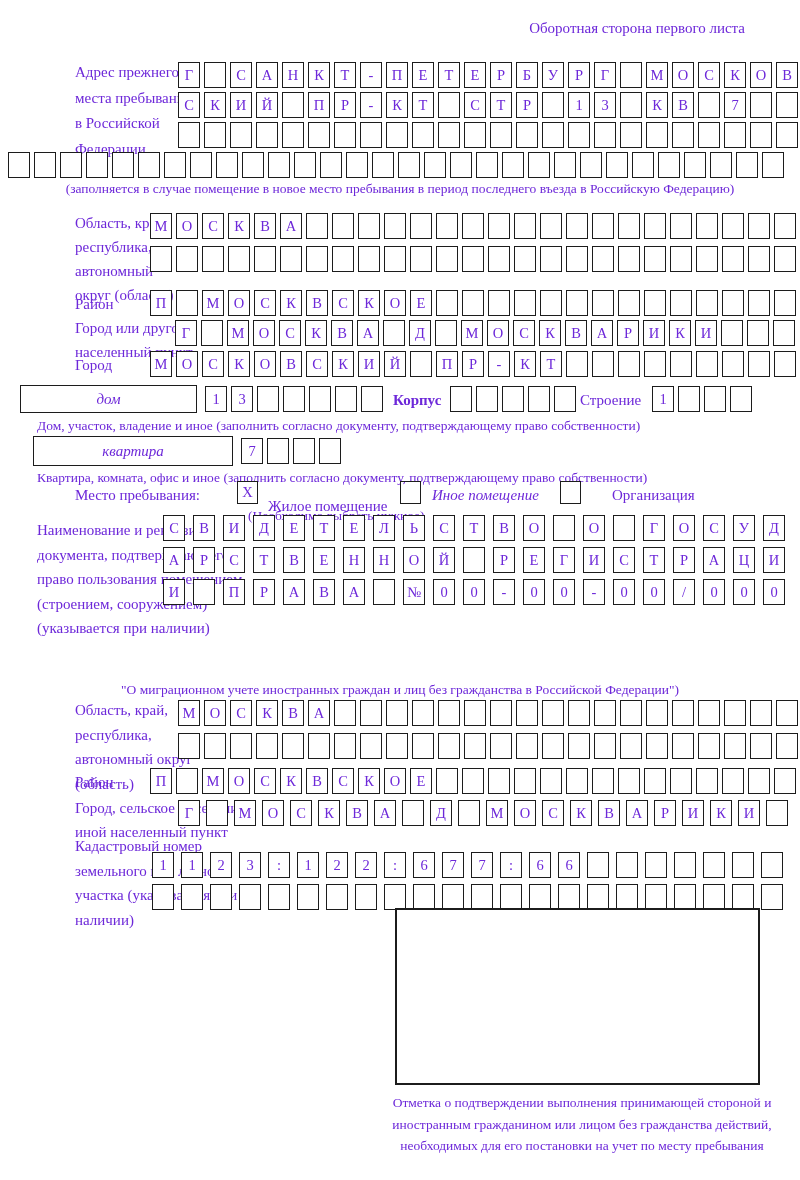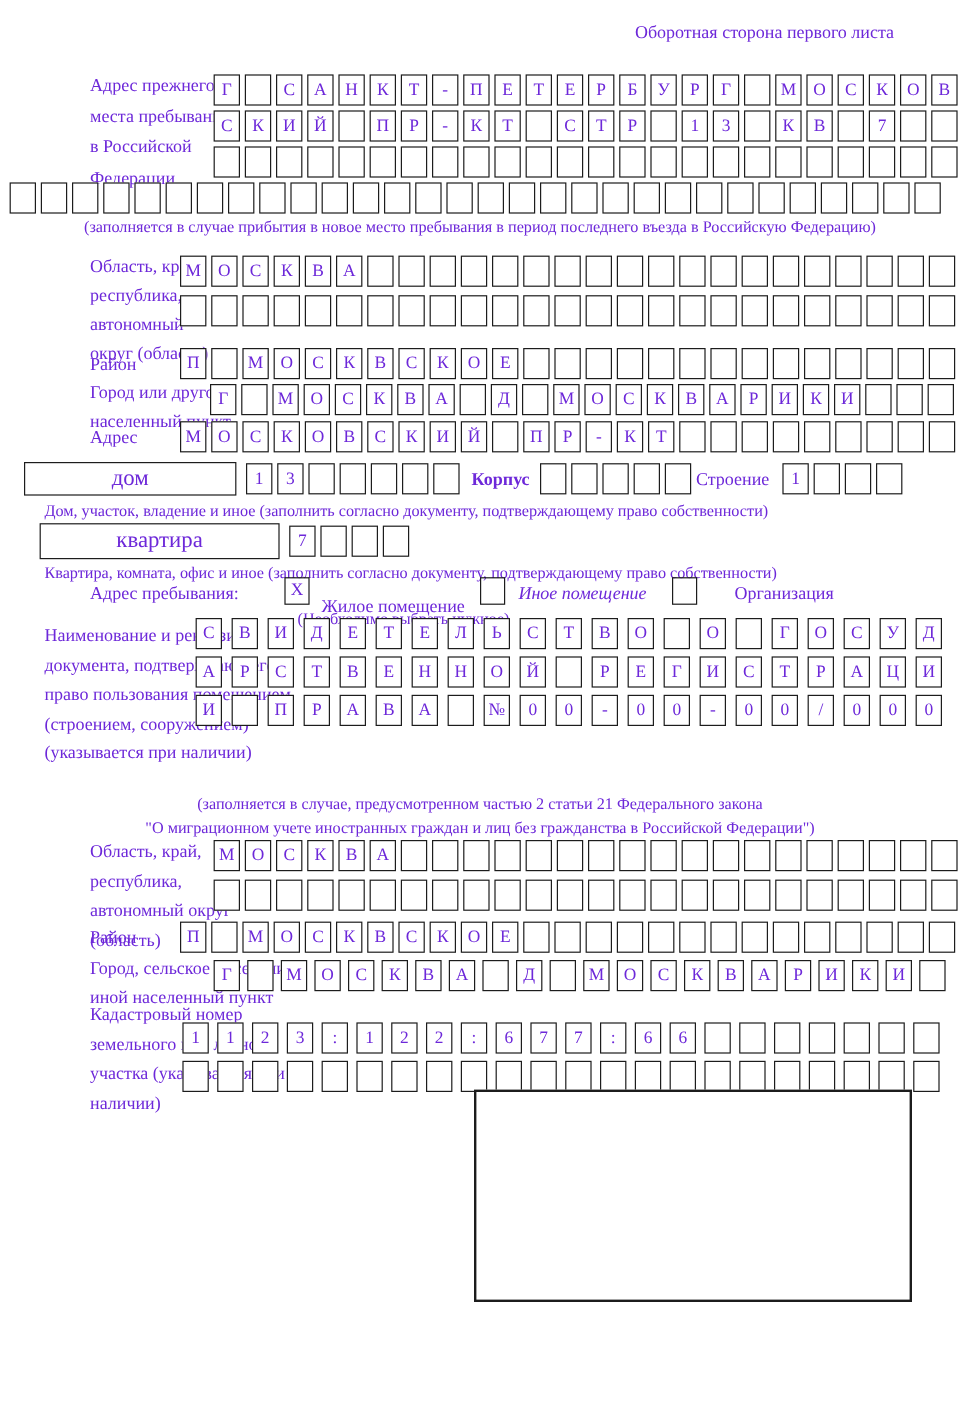--- a/index.html
+++ b/index.html
@@ -13,21 +13,21 @@
   .cellrow{display:flex;gap:4px;}
   .cellrow.g6{gap:6px;}
   .cellrow.g7{gap:7px;}
   .cellrow.g8{gap:8px;}
   .cell{box-sizing:border-box;flex:none;width:22px;height:26px;border:1.5px solid #1c1c1c;
         display:flex;align-items:center;justify-content:center;
         font-size:14.5px;font-family:"Liberation Serif", serif;background:#fff;}
   .checkbox{box-sizing:border-box;width:21px;height:23px;border:1.5px solid #1c1c1c;
         display:flex;align-items:center;justify-content:center;font-size:14.5px;}
   .labelbox{box-sizing:border-box;border:1.5px solid #1c1c1c;display:flex;
-        align-items:center;justify-content:center;font-size:19px;background:#fff;}
+        align-items:center;justify-content:center;font-size:15px;background:#fff;font-style:italic;}
   .stampbox{box-sizing:border-box;border:2px solid #1c1c1c;background:#fff;}
 </style>
 </head>
 <body>
 
 <div id="page">
 
   <div class="abs cap" style="top:20px;right:55px;font-size:15px;">Оборотная сторона первого листа</div>
 
   <div class="abs lbl" style="left:75px;top:60px;width:122px;line-height:25.5px;">Адрес прежнего места пребывания в Российской Федерации</div>
@@ -134,21 +134,21 @@
       <div class="cell"></div>
       <div class="cell"></div>
       <div class="cell"></div>
       <div class="cell"></div>
       <div class="cell"></div>
       <div class="cell"></div>
       <div class="cell"></div>
       <div class="cell"></div>
       <div class="cell"></div>
     </div>
-  <div class="abs cap center" style="top:181px;">(заполняется в случае прибытия в новое место пребывания в период последнего въезда в Российскую Федерацию)</div>
+  <div class="abs cap center" style="top:181px;">(заполняется в случае помещение в новое место пребывания в период последнего въезда в Российскую Федерацию)</div>
 
 
   <div class="abs lbl" style="left:75px;top:211px;width:112px;line-height:24px;">Область, край, республика, автономный округ (область)</div>
   <div class="abs cellrow" style="left:150px;top:213px;">
       <div class="cell">М</div>
       <div class="cell">О</div>
       <div class="cell">С</div>
       <div class="cell">К</div>
       <div class="cell">В</div>
       <div class="cell">А</div>
@@ -250,21 +250,21 @@
       <div class="cell">А</div>
       <div class="cell">Р</div>
       <div class="cell">И</div>
       <div class="cell">К</div>
       <div class="cell">И</div>
       <div class="cell"></div>
       <div class="cell"></div>
       <div class="cell"></div>
     </div>
 
-  <div class="abs lbl" style="left:75px;top:353px;">Адрес</div>
+  <div class="abs lbl" style="left:75px;top:353px;">Город</div>
   <div class="abs cellrow" style="left:150px;top:351px;">
       <div class="cell">М</div>
       <div class="cell">О</div>
       <div class="cell">С</div>
       <div class="cell">К</div>
       <div class="cell">О</div>
       <div class="cell">В</div>
       <div class="cell">С</div>
       <div class="cell">К</div>
       <div class="cell">И</div>
@@ -315,21 +315,21 @@
 
   <div class="abs cap" style="left:37px;top:418px;">Дом, участок, владение и иное (заполнить согласно документу, подтверждающему право собственности)</div>
   <div class="abs cellrow" style="left:241px;top:438px;">
       <div class="cell">7</div>
       <div class="cell"></div>
       <div class="cell"></div>
       <div class="cell"></div>
     </div>
   <div class="abs cap" style="left:37px;top:470px;">Квартира, комната, офис и иное (заполнить согласно документу, подтверждающему право собственности)</div>
 
-  <div class="abs lbl" style="left:75px;top:483px;">Адрес пребывания:</div>
+  <div class="abs lbl" style="left:75px;top:483px;">Место пребывания:</div>
   <div class="abs checkbox" style="left:237px;top:481px;">X</div>
   <div class="abs lbl" style="left:268px;top:494px;font-family:Liberation Serif, serif;">Жилое помещение</div>
   <div class="abs checkbox" style="left:400px;top:481px;"></div>
   <div class="abs lbl" style="left:432px;top:483px;font-style:italic;">Иное помещение</div>
   <div class="abs checkbox" style="left:560px;top:481px;"></div>
   <div class="abs lbl" style="left:612px;top:483px;">Организация</div>
   <div class="abs cap" style="left:248px;top:508px;">(Необходимо выбрать нужное)</div>
 
   <div class="abs lbl" style="left:37px;top:518px;width:218px;line-height:24.5px;">Наименование и реквизиты документа, подтверждающего право пользования помещением (строением, сооружением) (указывается при наличии)</div>
   <div class="abs cellrow g8" style="left:163px;top:515px;">
@@ -395,21 +395,20 @@
       <div class="cell">0</div>
       <div class="cell">-</div>
       <div class="cell">0</div>
       <div class="cell">0</div>
       <div class="cell">/</div>
       <div class="cell">0</div>
       <div class="cell">0</div>
       <div class="cell">0</div>
     </div>
 
-  <div class="abs cap center" style="top:662px;">(заполняется в случае, предусмотренном частью 2 статьи 21 Федерального закона</div>
   <div class="abs cap center" style="top:682px;">"О миграционном учете иностранных граждан и лиц без гражданства в Российской Федерации")</div>
 
   <div class="abs lbl" style="left:75px;top:698px;width:136px;line-height:24.5px;">Область, край, республика, автономный округ (область)</div>
   <div class="abs cellrow" style="left:178px;top:700px;">
       <div class="cell">М</div>
       <div class="cell">О</div>
       <div class="cell">С</div>
       <div class="cell">К</div>
       <div class="cell">В</div>
       <div class="cell">А</div>
@@ -558,14 +557,15 @@
       <div class="cell"></div>
       <div class="cell"></div>
       <div class="cell"></div>
       <div class="cell"></div>
       <div class="cell"></div>
       <div class="cell"></div>
       <div class="cell"></div>
     </div>
 
   <div class="abs stampbox" style="left:395px;top:908px;width:365px;height:177px;"></div>
+  <div class="abs cap" style="left:388px;top:1092px;width:388px;text-align:center;line-height:1.6;">Отметка о подтверждении выполнения принимающей стороной и иностранным гражданином или лицом без гражданства действий, необходимых для его постановки на учет по месту пребывания</div>
 
 </div>
 
 </body></html>

